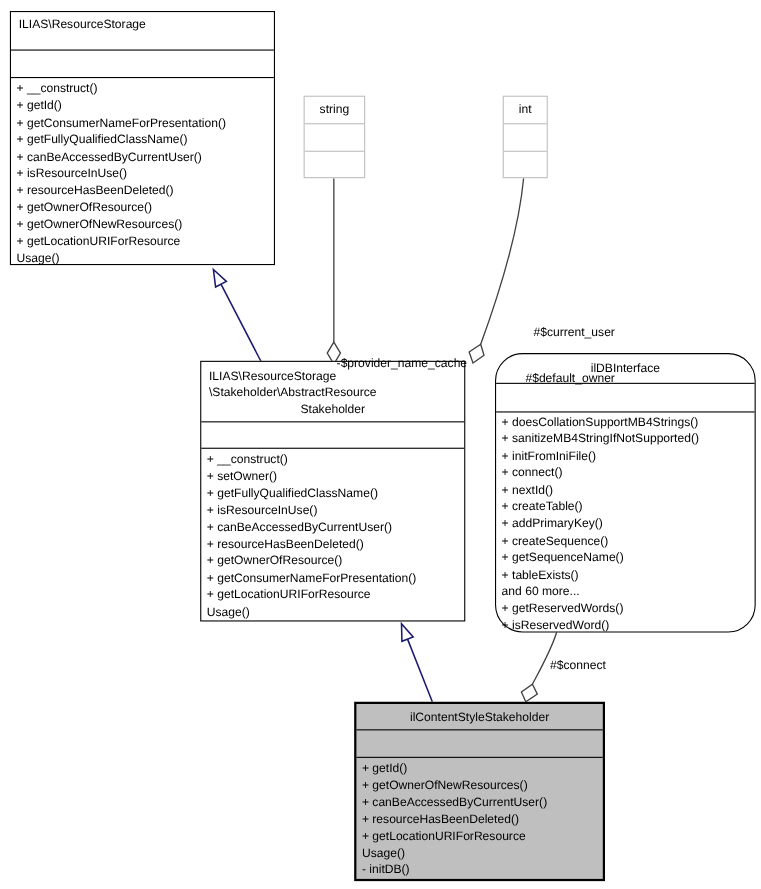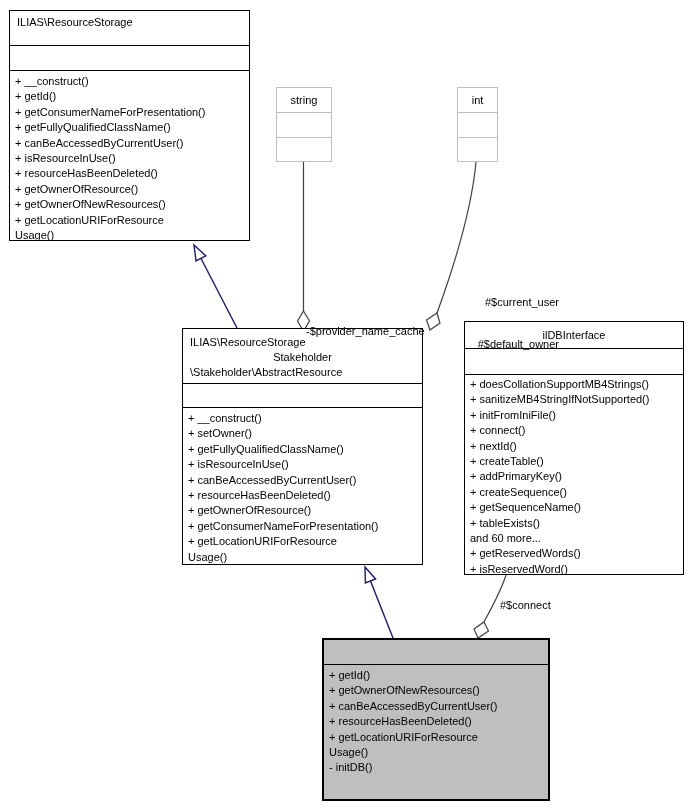--- a/index.html
+++ b/index.html
@@ -116,55 +116,56 @@
 
   <div class="uml-box ext" style="left:457px; top:87px; width:41px; height:75px;">
     <div class="uml-title center" style="flex-basis:25px; padding-top:5px;">int</div>
     <div class="uml-attrs" style="flex-basis:25px;"></div>
     <div class="uml-methods"></div>
   </div>
 
   <div class="uml-box" style="left:182px; top:328px; width:241px; height:237px;">
     <div class="uml-title" style="flex-basis:55px; padding-top:6px;">
       <div class="tl">ILIAS\ResourceStorage</div>
+      <div class="tl">\Stakeholder\AbstractResource</div>
       <div class="tl center">Stakeholder</div>
-      <div class="tl">\Stakeholder\AbstractResource</div>
     </div>
     <div class="uml-attrs" style="flex-basis:24px;"></div>
     <div class="uml-methods">+ __construct()
 + setOwner()
 + getFullyQualifiedClassName()
 + isResourceInUse()
 + canBeAccessedByCurrentUser()
 + resourceHasBeenDeleted()
 + getOwnerOfResource()
 + getConsumerNameForPresentation()
 + getLocationURIForResource
 Usage()</div>
   </div>
 
-  <div class="uml-box" style="left:464px; top:321px; width:220px; height:254px;">
+  <div class="uml-box" style="left:450px; top:321px; width:237px; height:254px;border-radius:25px;">
     <div class="uml-title center" style="flex-basis:27px; padding-top:6px;">ilDBInterface</div>
     <div class="uml-attrs" style="flex-basis:26px;"></div>
     <div class="uml-methods" style="padding-top:2px;">+ doesCollationSupportMB4Strings()
 + sanitizeMB4StringIfNotSupported()
 + initFromIniFile()
 + connect()
 + nextId()
 + createTable()
 + addPrimaryKey()
 + createSequence()
 + getSequenceName()
 + tableExists()
 and 60 more...
 + getReservedWords()
 + isReservedWord()</div>
   </div>
 
   <div class="uml-box highlight" style="left:322px; top:638px; width:228px; height:163px;">
+    <div class="uml-title center" style="flex-basis:24px; padding-top:5px;">ilContentStyleStakeholder</div>
     <div class="uml-attrs" style="flex-basis:25px;"></div>
     <div class="uml-methods">+ getId()
 + getOwnerOfNewResources()
 + canBeAccessedByCurrentUser()
 + resourceHasBeenDeleted()
 + getLocationURIForResource
 Usage()
 - initDB()</div>
   </div>
 

